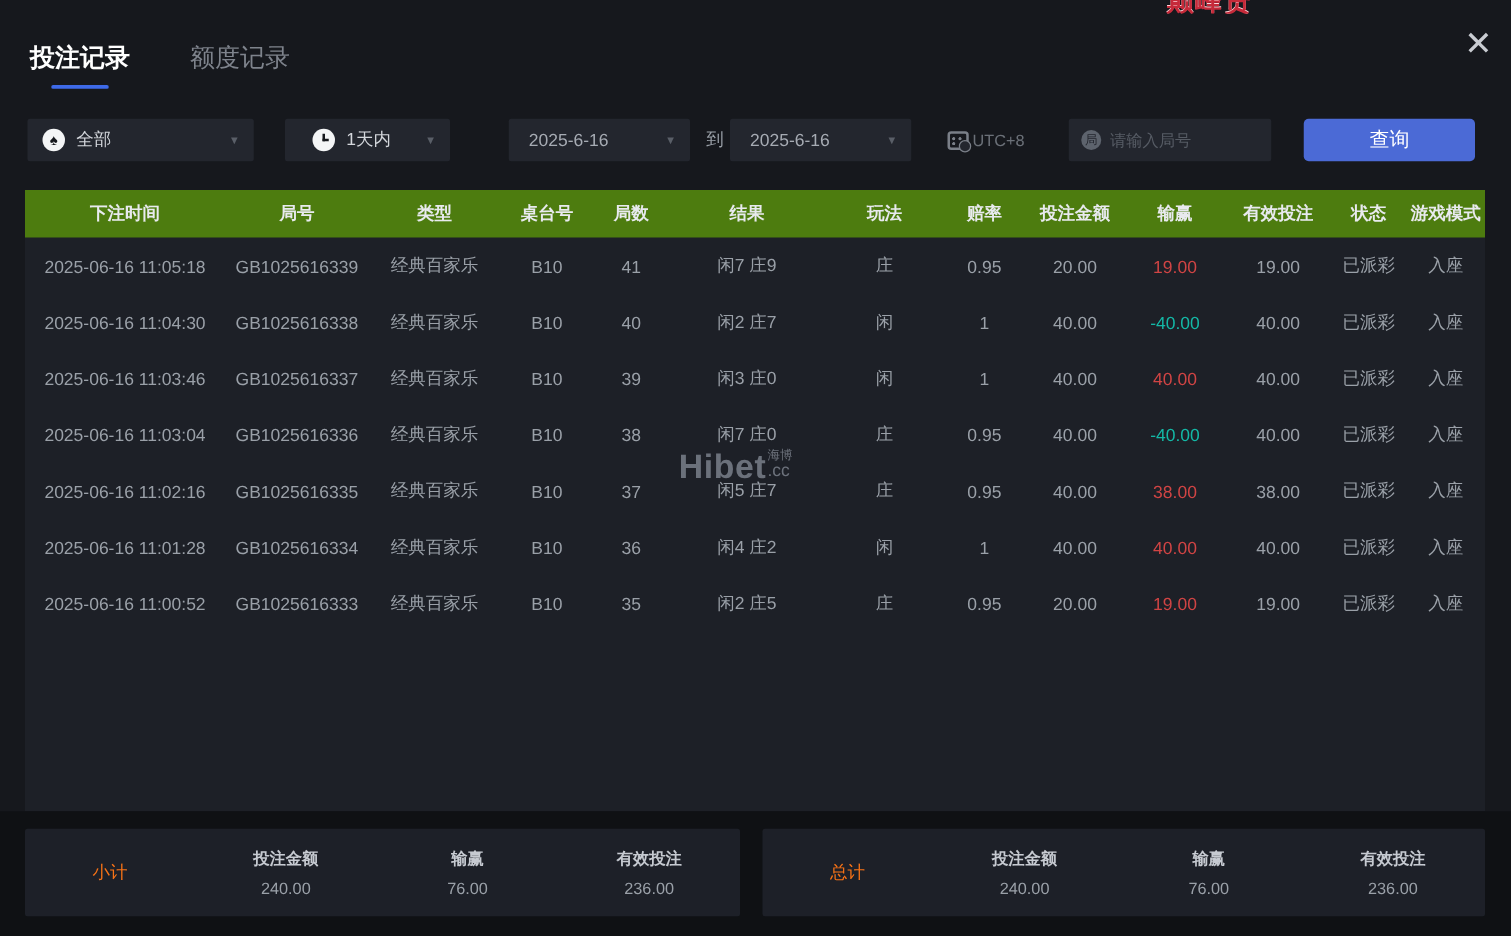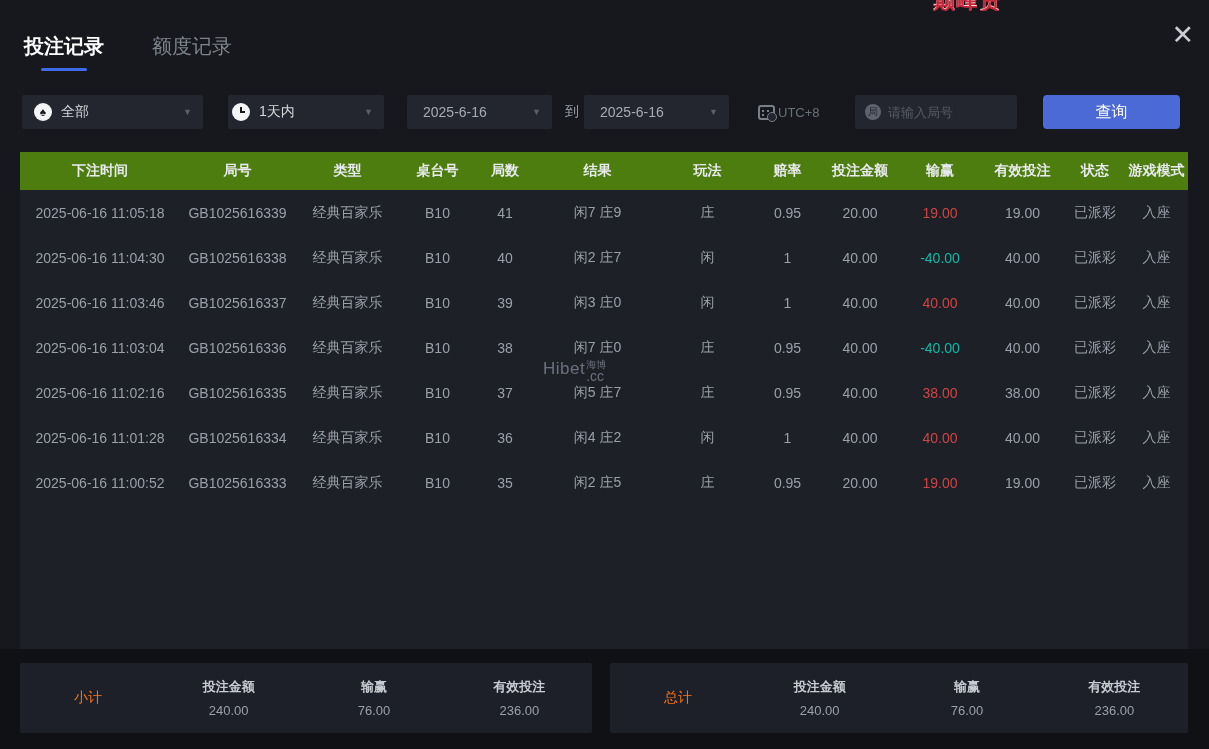--- a/index.html
+++ b/index.html
@@ -17,21 +17,21 @@
        cursor:pointer;line-height:1;font-weight:300}
   .logo-clip{position:absolute;left:933px;top:0;height:11px;width:90px;overflow:hidden}
   .logo-clip span{display:block;margin-top:-14px;font-size:22px;font-weight:bold;
        letter-spacing:1px;color:#c62a3a;text-shadow:0 -1px 0 #ffd4da}
 
   
   .filters{position:absolute;top:95px;left:0;width:1209px;height:34px;font-size:14px}
   .ctrl{position:absolute;top:0;height:34px;background:#23262e;border-radius:2px;
        display:flex;align-items:center;color:#d4d7dc;cursor:pointer}
   .sel1{left:22px;width:181px;padding-left:12px;gap:9px}
-  .sel2{left:228px;width:156px;padding-left:4px;gap:9px}
+  .sel2{left:228px;width:132px;padding-left:22px;gap:9px}
   .date1{left:407px;width:145px;padding-left:16px;color:#a6abb3}
   .date2{left:584px;width:145px;padding-left:16px;color:#a6abb3}
   .to-label{position:absolute;left:560px;top:0;width:24px;height:34px;display:flex;
        align-items:center;justify-content:center;color:#9aa0a8}
   .chev{position:absolute;right:11px;top:12px;font-size:9px;color:#5a5f68}
   .circle-ico{width:18px;height:18px;border-radius:50%;background:#f4f5f6;position:relative;
        display:flex;align-items:center;justify-content:center;flex:none}
   .spade{color:#16181d;font-size:12px;line-height:1}
   .clock-hand-m{position:absolute;left:8px;top:4px;width:2px;height:6px;background:#16181d}
   .clock-hand-h{position:absolute;left:8px;top:8px;width:5px;height:2px;background:#16181d}
@@ -62,21 +62,21 @@
   .cell{text-align:center;flex:none}
   .c0{width:160px}.c1{width:115px}.c2{width:105px}.c3{width:75px}.c4{width:60px}
   .c5{width:125px}.c6{width:95px}.c7{width:65px}.c8{width:80px}.c9{width:80px}
   .c10{width:85px}.c11{width:60px}.c12{width:63px}
   .red{color:#d04444}
   .green{color:#14b8a6}
 
   
   .watermark{position:absolute;left:543px;top:360px;display:flex;align-items:flex-start;
        color:#828893;opacity:.78;pointer-events:none}
-  .wm-main{font-size:17px;font-weight:normal;letter-spacing:.5px;line-height:1}
+  .wm-main{font-size:27px;font-weight:bold;letter-spacing:.5px;line-height:1}
   .wm-right{display:flex;flex-direction:column;align-items:flex-start;margin-left:1px}
   .wm-cn{font-size:10px;line-height:10px;font-family:Liberation Sans, sans-serif}
   .wm-cc{font-size:14px;font-weight:normal;line-height:13px}
 
   
   .bottom-band{position:absolute;left:0;top:649px;width:1209px;height:100px;background:#0f1114}
   .panel{position:absolute;top:663px;height:70px;background:#1d2028;display:flex;
        align-items:center;border-radius:2px}
   .panel-left{left:20px;width:572px}
   .panel-right{left:610px;width:578px}

